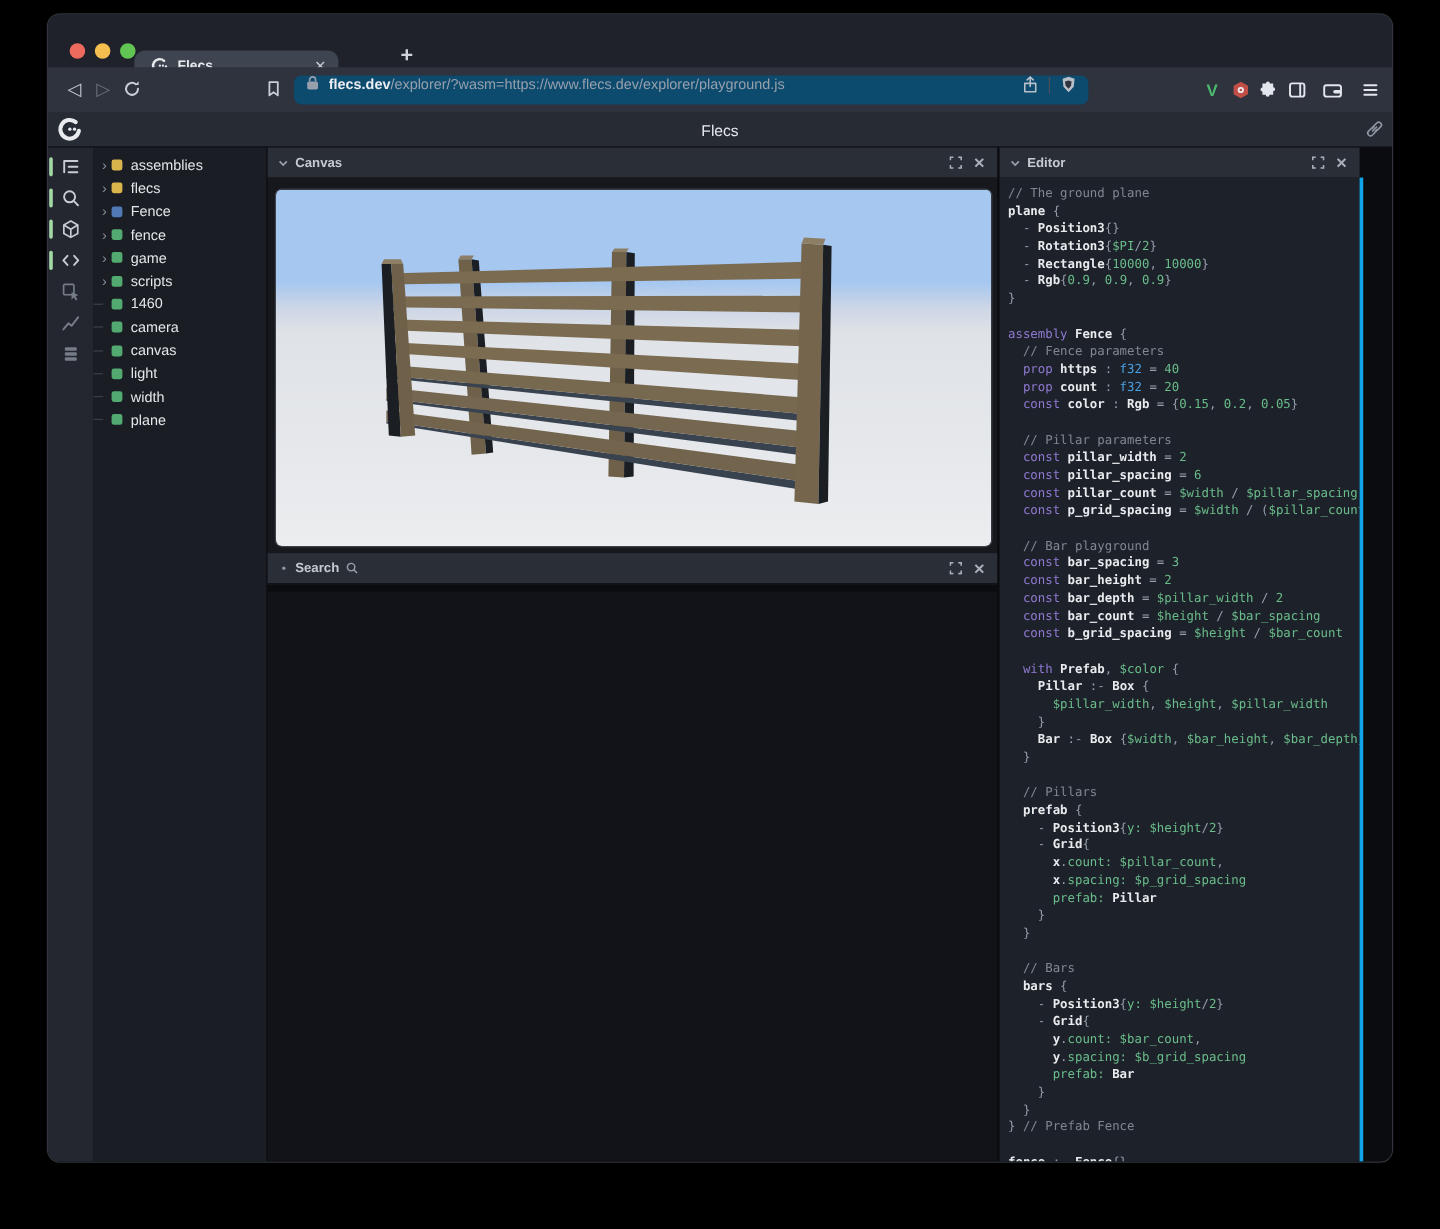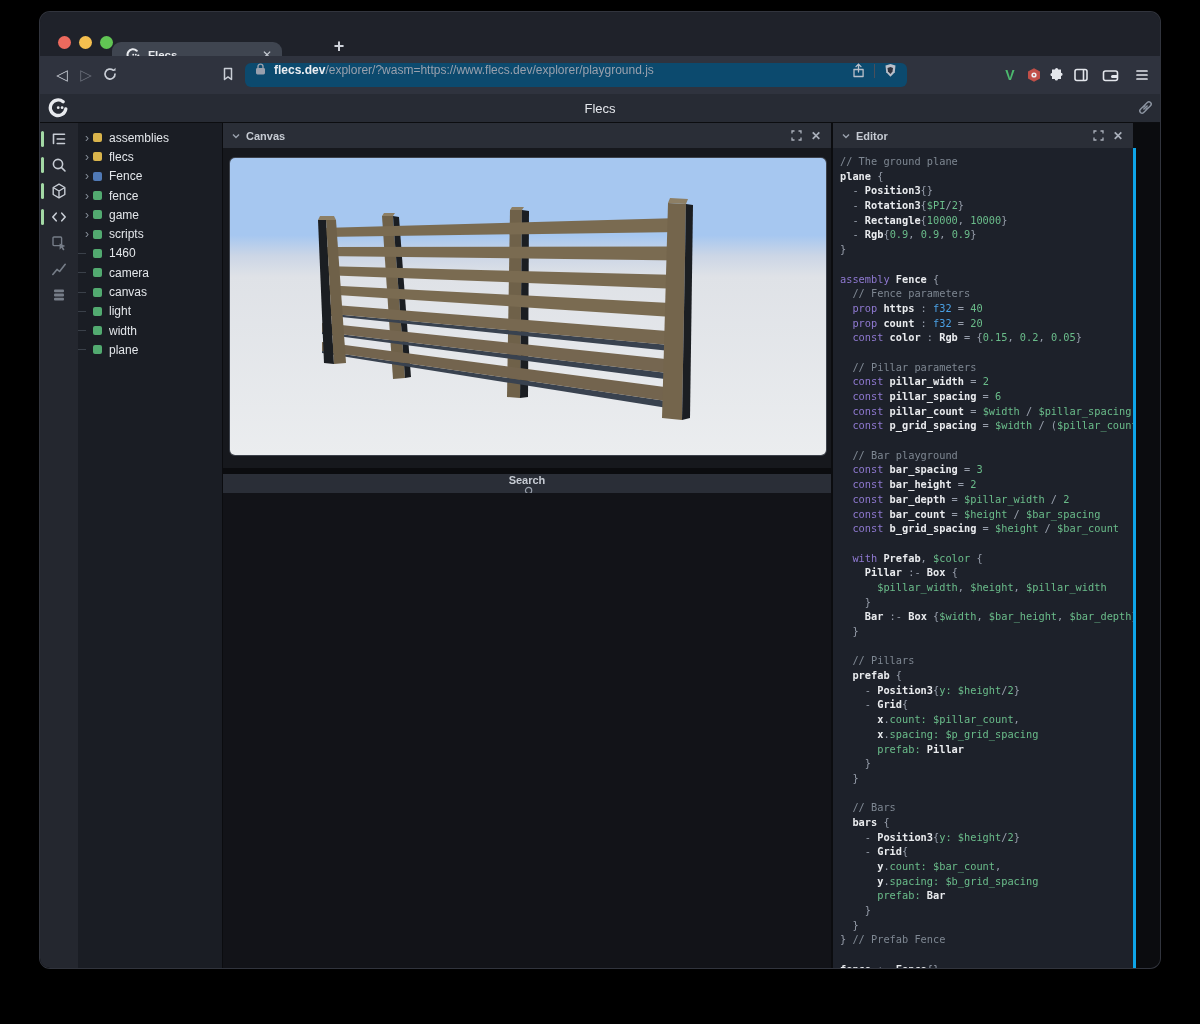--- a/index.html
+++ b/index.html
@@ -53,21 +53,21 @@
   .phead{position:absolute;left:0;width:100%;height:25px;background:#2a2e37;display:flex;align-items:center;
     color:#c6cbd3;font-size:11px;font-weight:bold;border-bottom:1px solid #0c0d10;}
   .phead .pchev{margin:1px 6px 0 9px;color:#9aa1ad;}
   .phead .dot{width:3px;height:3px;border-radius:50%;background:#8a919c;margin:0 8px 0 12px;}
   .phead .sp{flex:1 1 auto;}
   .phead .hicon{color:#aab0bb;margin-right:9px;display:flex;align-items:center;}
   .phead .hx{color:#aab0bb;margin-right:10px;font-size:12px;}
   .canvasbody{position:absolute;left:0;top:25px;width:100%;height:320px;background:#16181d;}
   .render{position:absolute;left:7px;top:10px;width:596px;height:297px;border-radius:5px;overflow:hidden;
     box-shadow:0 0 0 1px #3c414a;}
-  .searchhead{top:351px;flex-direction:column;}
+  .searchhead{top:338px;}
   .searchbody{position:absolute;left:0;top:370px;width:100%;height:475px;background:#121318;}
   .editorbody{position:absolute;left:0;top:25px;width:100%;height:820px;background:#1d212a;overflow:hidden;
     border-right:3px solid #0ea5e9;}
   .code{padding:6px 0 0 7px;font-family:"DejaVu Sans Mono",monospace;font-size:10.3px;line-height:14.7px;}
   .cl{white-space:pre;height:14.7px;}
   .tk-c{color:#7e8792}.tk-k{color:#8f79d1}.tk-i{color:#e9ebee;font-weight:bold}
   .tk-v,.tk-m,.tk-n{color:#6abc8a}.tk-t{color:#4aa0e4}.tk-p{color:#979eab}
   .mag{display:inline-block;margin-left:5px;color:#9aa1ad;}
   svg{display:block;}
 </style>

